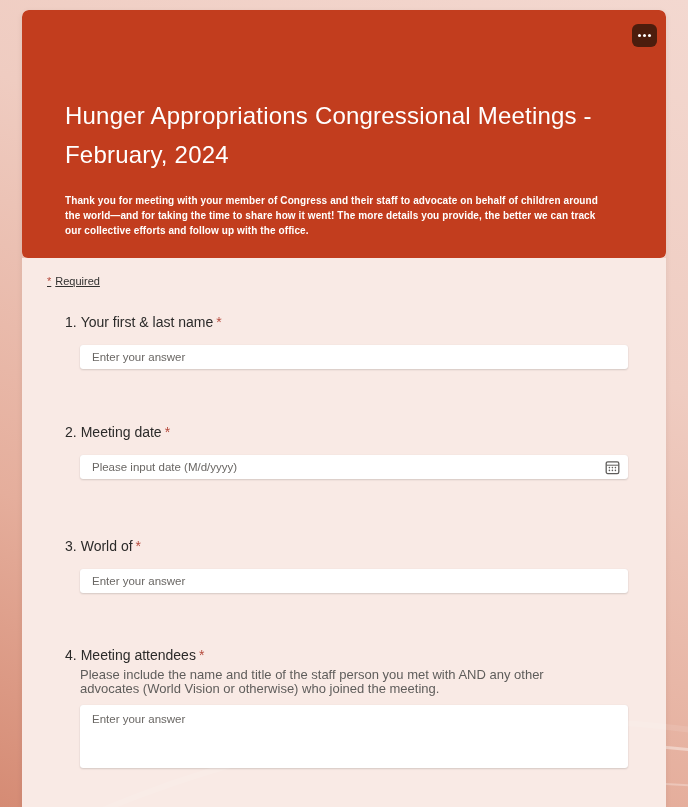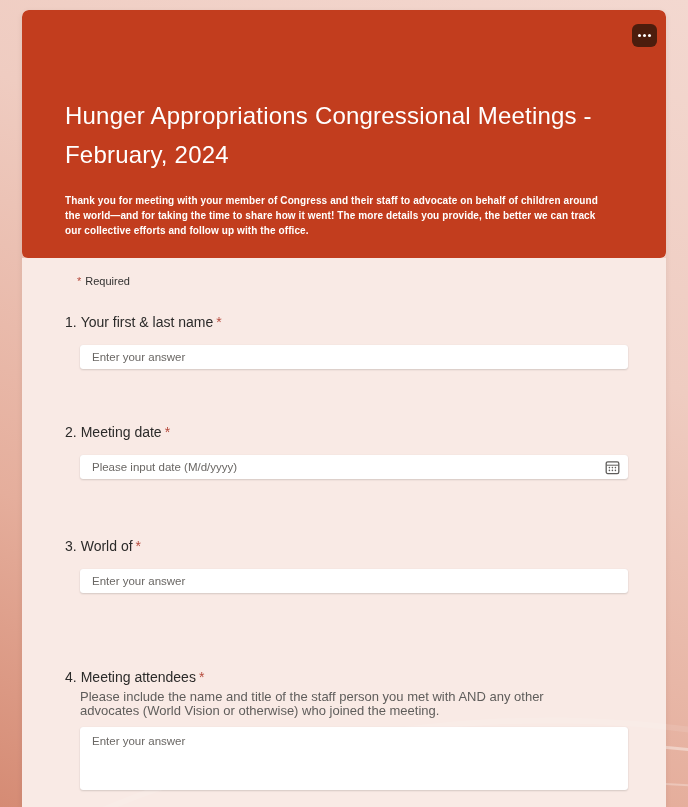--- a/index.html
+++ b/index.html
@@ -35,29 +35,29 @@
     max-width:586px; letter-spacing:0.1px;
   }
   .more-btn {
     position:absolute; top:14px; right:9px; width:25px; height:23px;
     border:none; border-radius:6px; cursor:pointer;
     display:flex; align-items:center; justify-content:center; gap:2px;
   }
   .more-btn .dot { width:3px; height:3px; border-radius:50%; background:#ffffff; }
 
   .form-content { flex:1; padding:17px 0 0 0; }
-  .required-note { padding-left:55px; font-size:11px; color:#323130; line-height:13px; }
+  .required-note { padding-left:25px; font-size:11px; color:#323130; line-height:13px;text-decoration:underline; }
   .star { margin-left:3px; }
   .required-note .star { margin-left:0; margin-right:4px; }
 
   .question { margin:0 38px 0 43px; }
   .q1 { margin-top:25px; }
   .q2 { margin-top:54px; }
   .q3 { margin-top:58px; }
-  .q4 { margin-top:75px; }
+  .q4 { margin-top:53px; }
   .q-label { font-size:14px; line-height:19px; color:#2b2a29; font-weight:400; }
   .q-label .q-number { margin-right:4px; }
   .q-helper {
     margin:3px 0 0 15px; max-width:516px;
     font-size:13px; line-height:14px; color:#5f5d5b;
   }
   .input-row { position:relative; margin:13px 0 0 15px; }
   .q4 .input-row { margin-top:9px; }
   .text-input {
     width:100%; height:24px; border:none; border-radius:3px; background:#ffffff;

